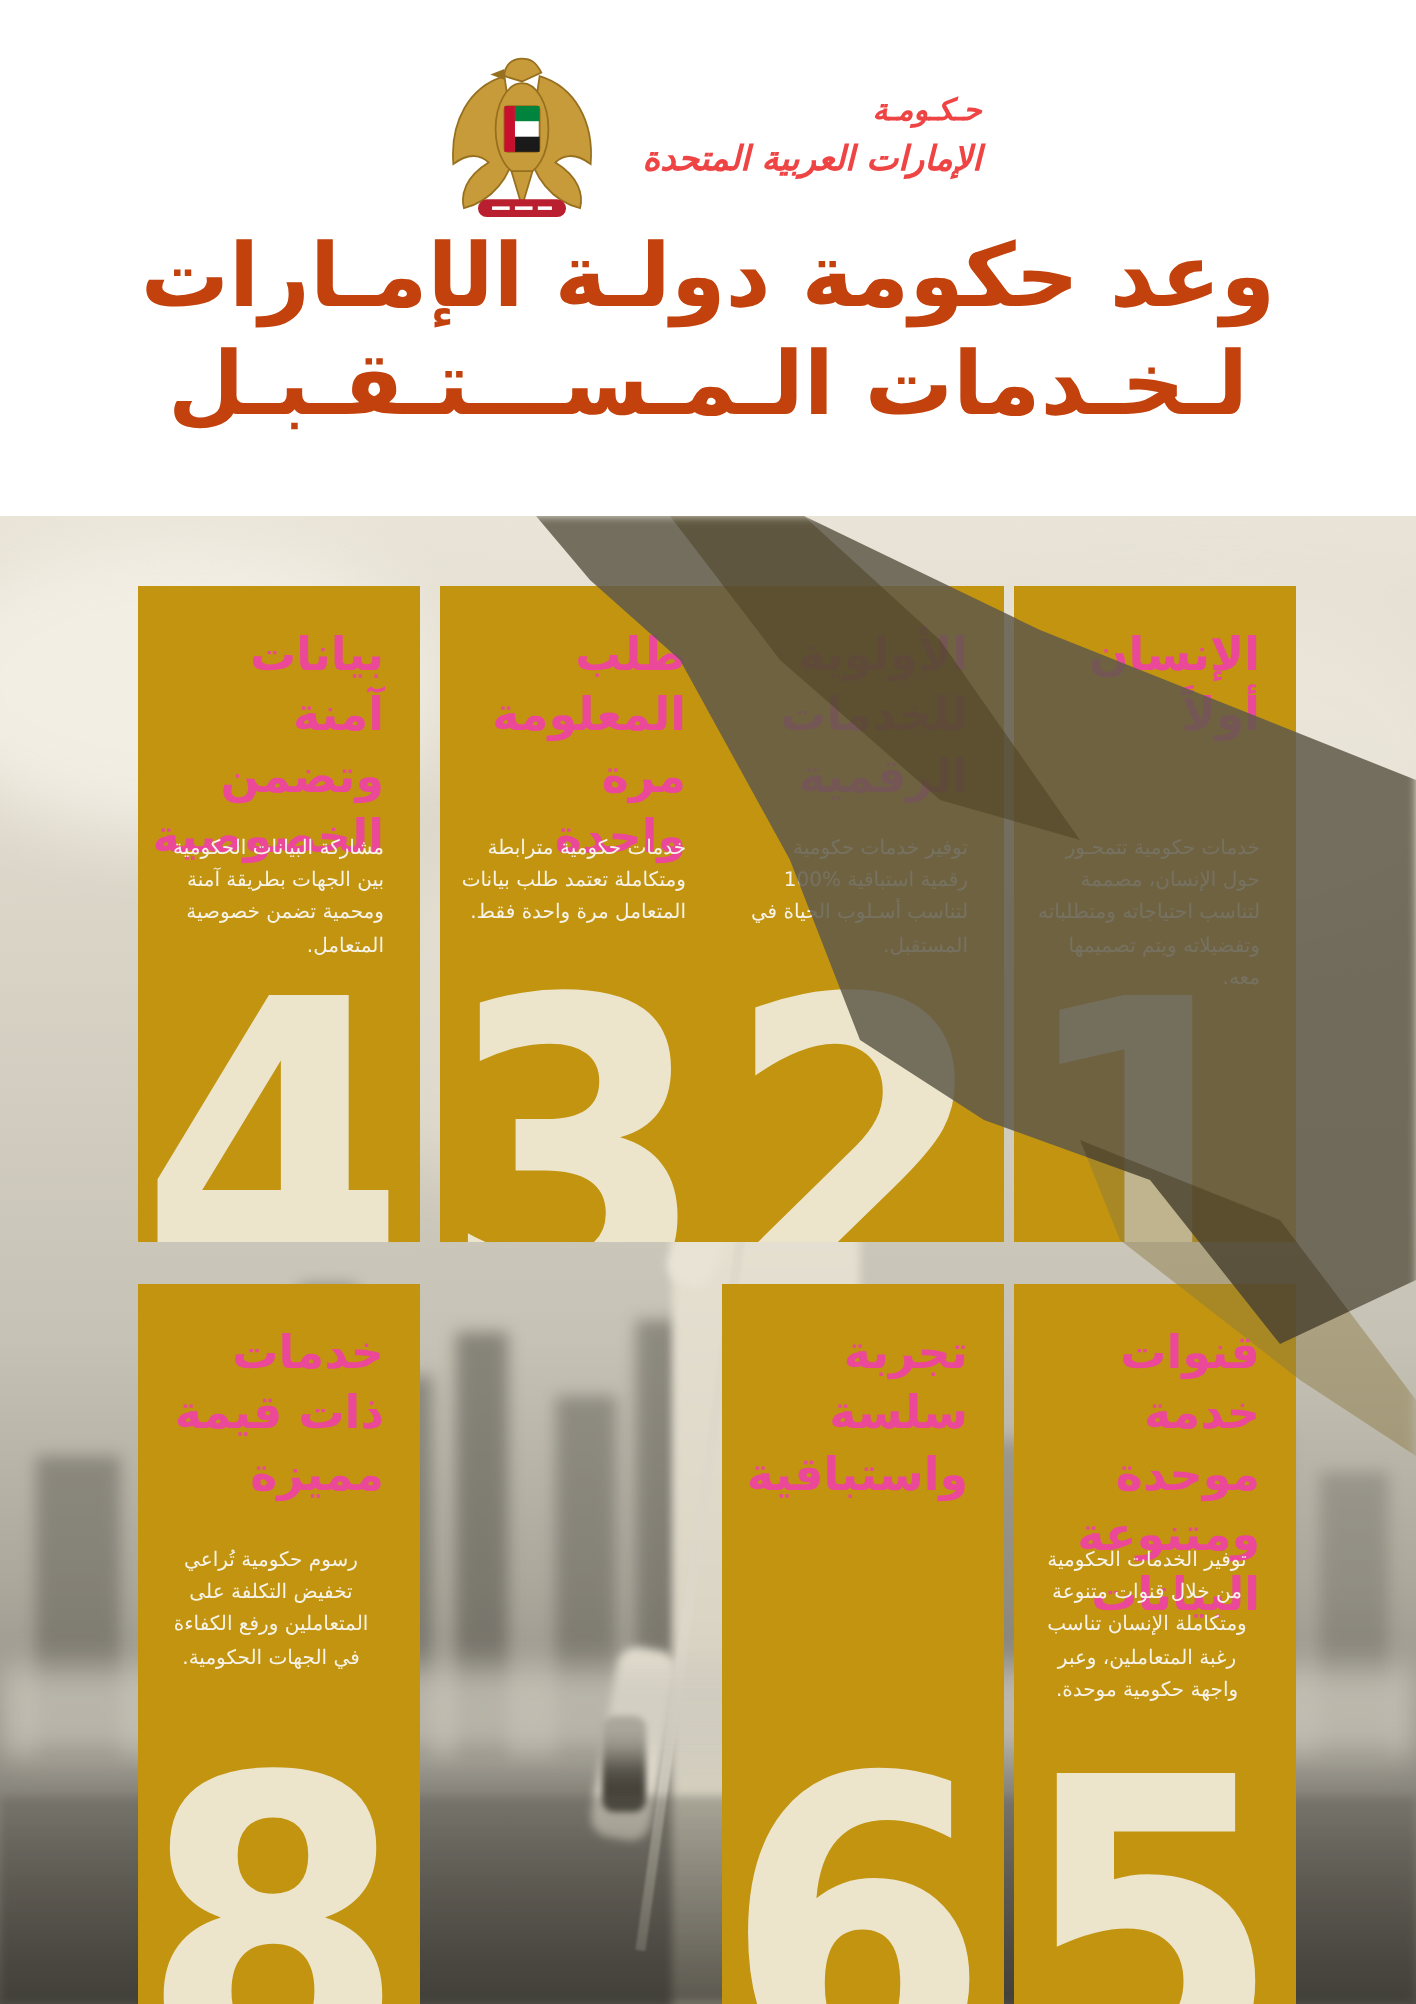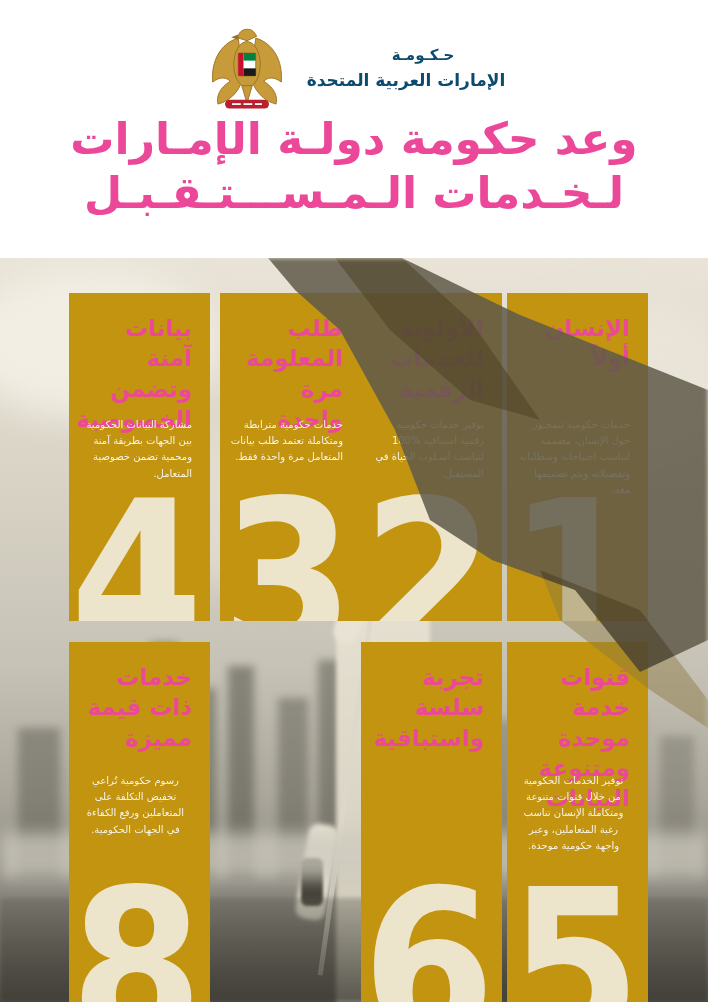--- a/index.html
+++ b/index.html
@@ -4,24 +4,24 @@
 <style>
   html,body{margin:0;padding:0;background:#ffffff;}
   .page{
     position:relative;width:708px;height:1002px;margin:0 auto;
     overflow:hidden;background:#ffffff;
     font-family:"DejaVu Sans",sans-serif;
   }
   
   .logo-row{position:absolute;top:24px;left:0;right:0;display:flex;justify-content:center;align-items:center;gap:16px;z-index:6;}
   .emblem{width:88px;height:88px;flex:0 0 auto;}
-  .logo-text{direction:rtl;text-align:center;color:#0c4a6e;}
+  .logo-text{direction:rtl;text-align:right;color:#ef4444;font-style:italic;}
   .logo-text .l1{font-size:15px;font-weight:bold;letter-spacing:1px;margin-bottom:6px;padding-left:34px;}
   .logo-text .l2{font-size:17px;font-weight:bold;}
-  .main-title{position:absolute;top:112px;left:0;right:0;text-align:center;direction:rtl;color:#ec4899;font-weight:bold;font-size:44px;line-height:1.22;z-index:6;letter-spacing:-1px;}
+  .main-title{position:absolute;top:112px;left:0;right:0;text-align:center;direction:rtl;color:#c2410c;font-weight:bold;font-size:44px;line-height:1.22;z-index:6;letter-spacing:-1px;}
   
   .photo{position:absolute;top:258px;left:0;width:708px;height:744px;overflow:hidden;
     background:linear-gradient(180deg,#e9e4d7 0%,#d8d3c5 30%,#c6c2b5 55%,#aba79b 72%,#97948a 80%,#8f8c83 84%,#6e6b62 94%,#54524a 100%);}
   .cloud{position:absolute;border-radius:50%;filter:blur(18px);}
   .c1{left:-40px;top:10px;width:260px;height:150px;background:rgba(244,240,230,.9);}
   .c2{left:480px;top:40px;width:260px;height:170px;background:rgba(236,231,219,.75);}
   .c3{left:120px;top:170px;width:300px;height:160px;background:rgba(232,227,214,.6);}
   .skyline{position:absolute;left:0;top:0;width:708px;height:744px;}
   .tower{position:absolute;filter:blur(4px);background:#55534b;}
   .mist{position:absolute;left:0;top:575px;width:708px;height:46px;background:rgba(205,201,190,.75);filter:blur(8px);}

